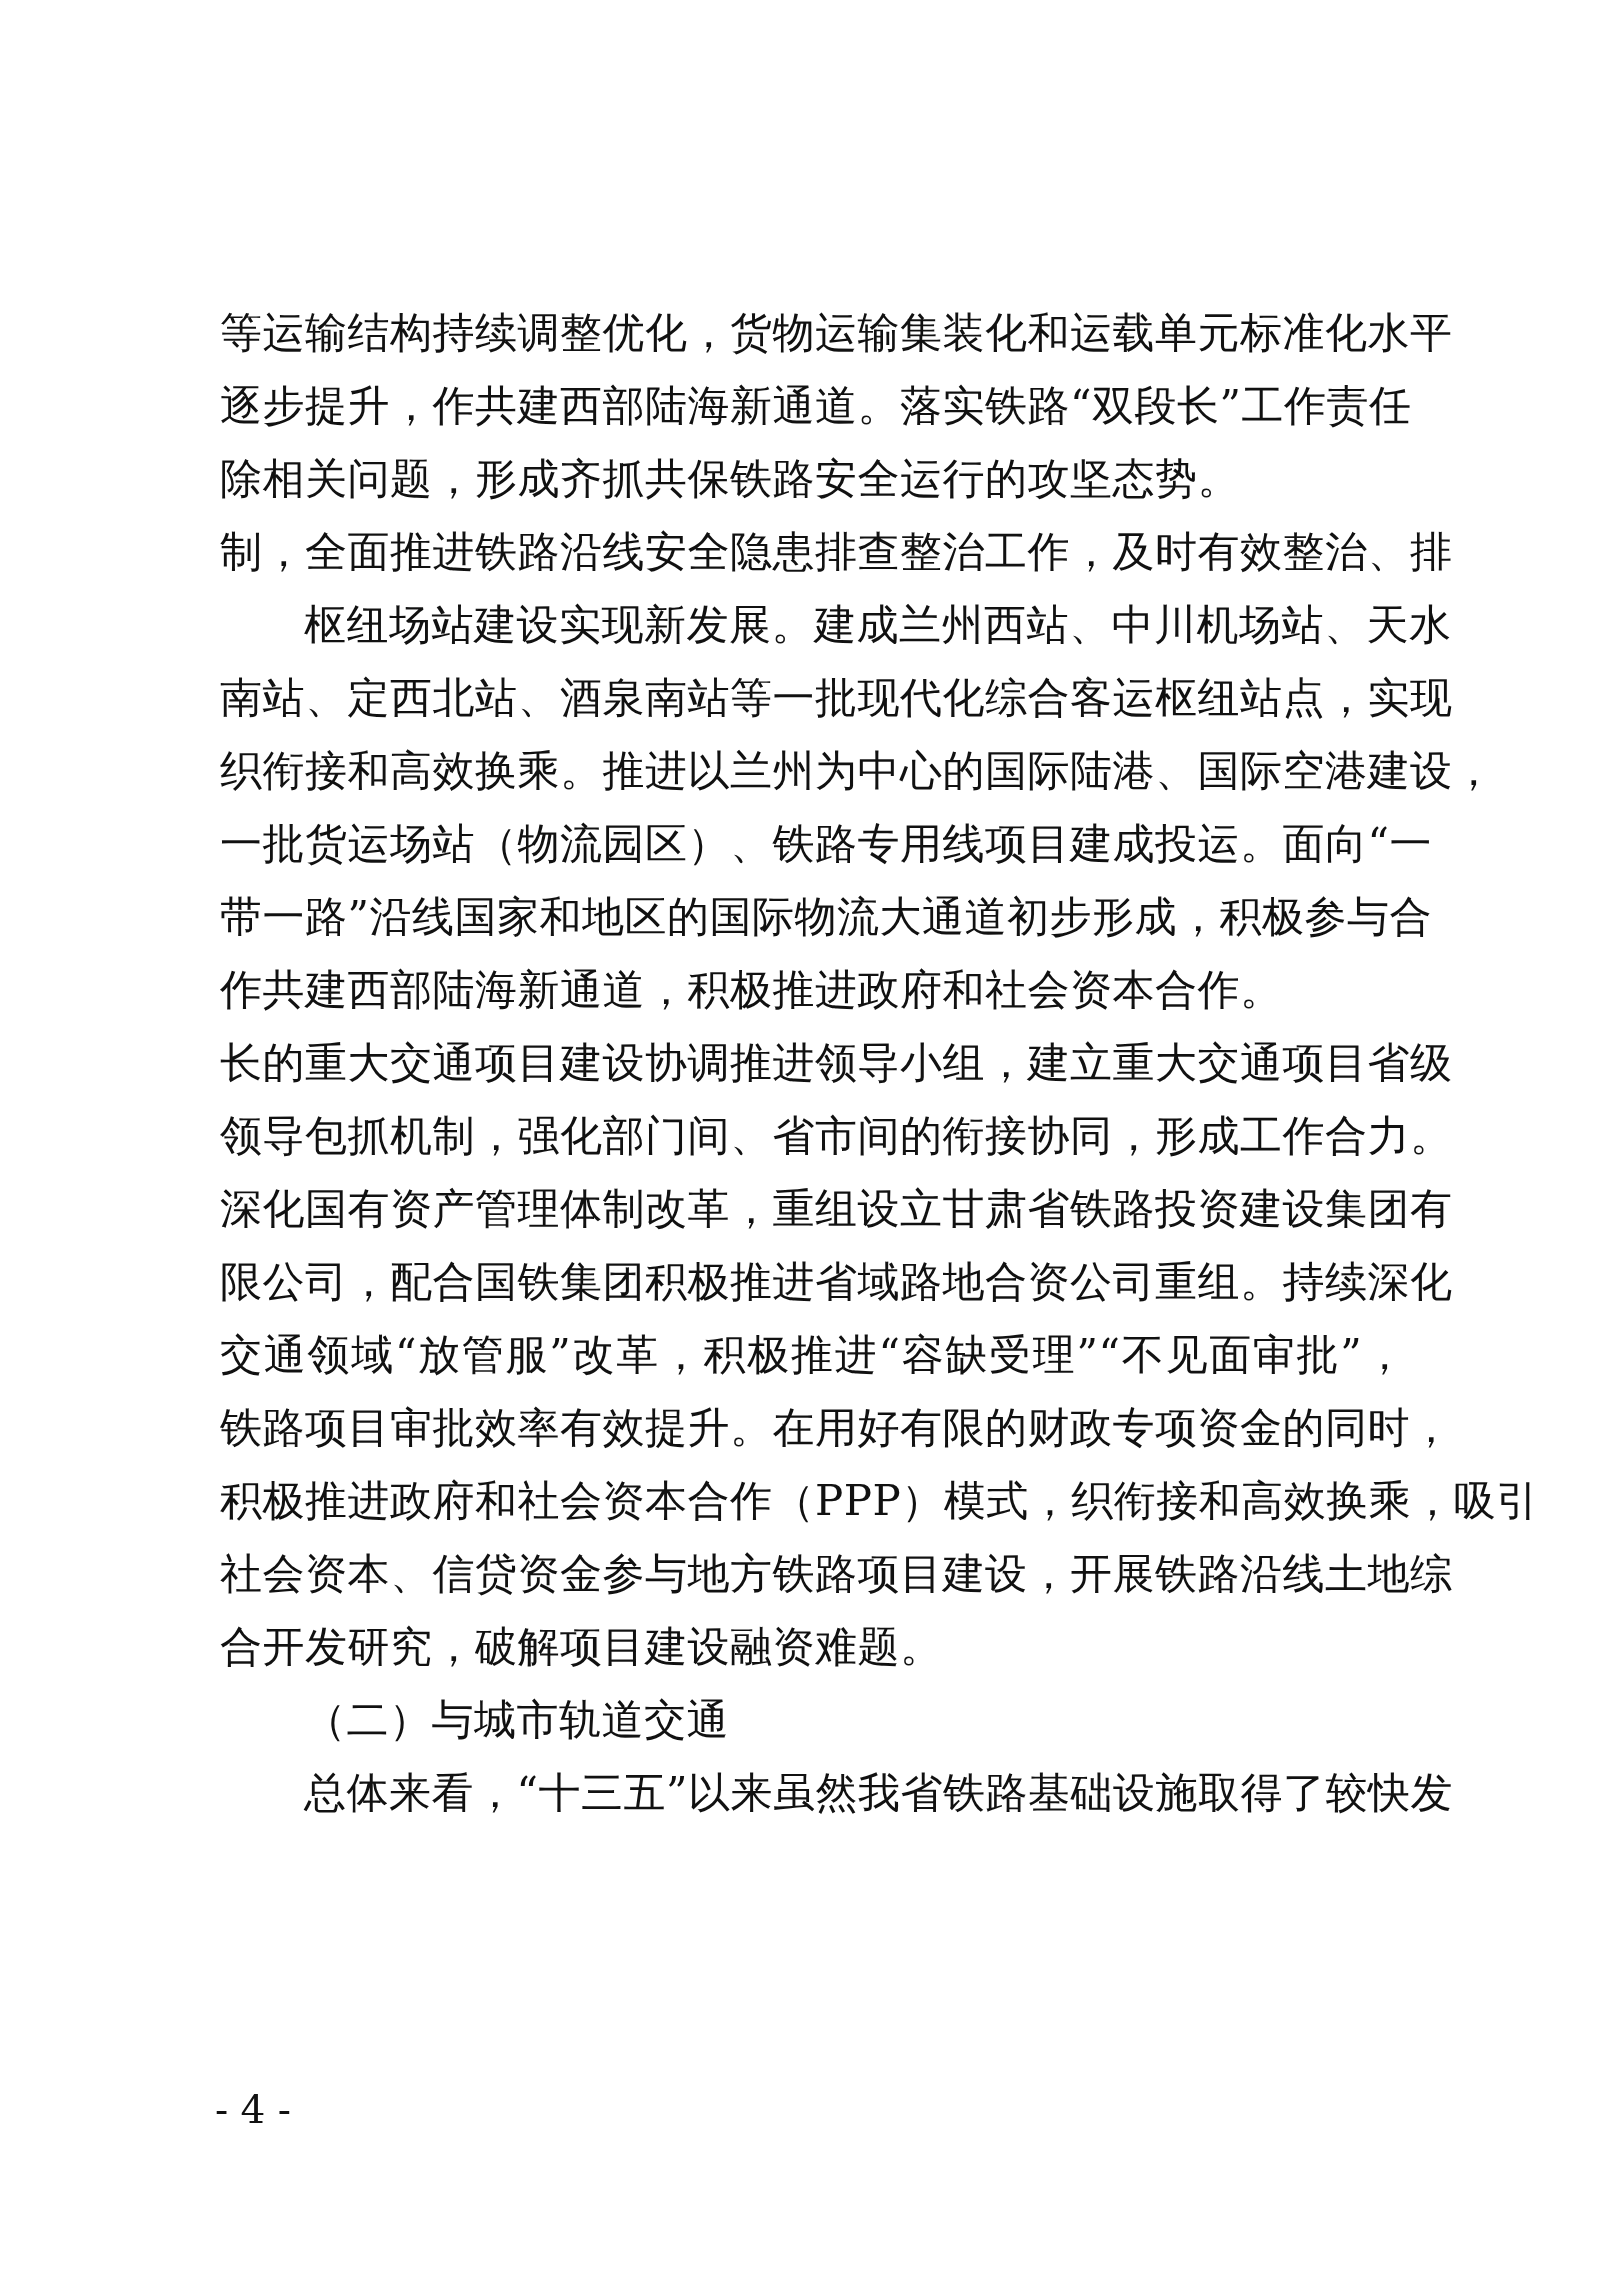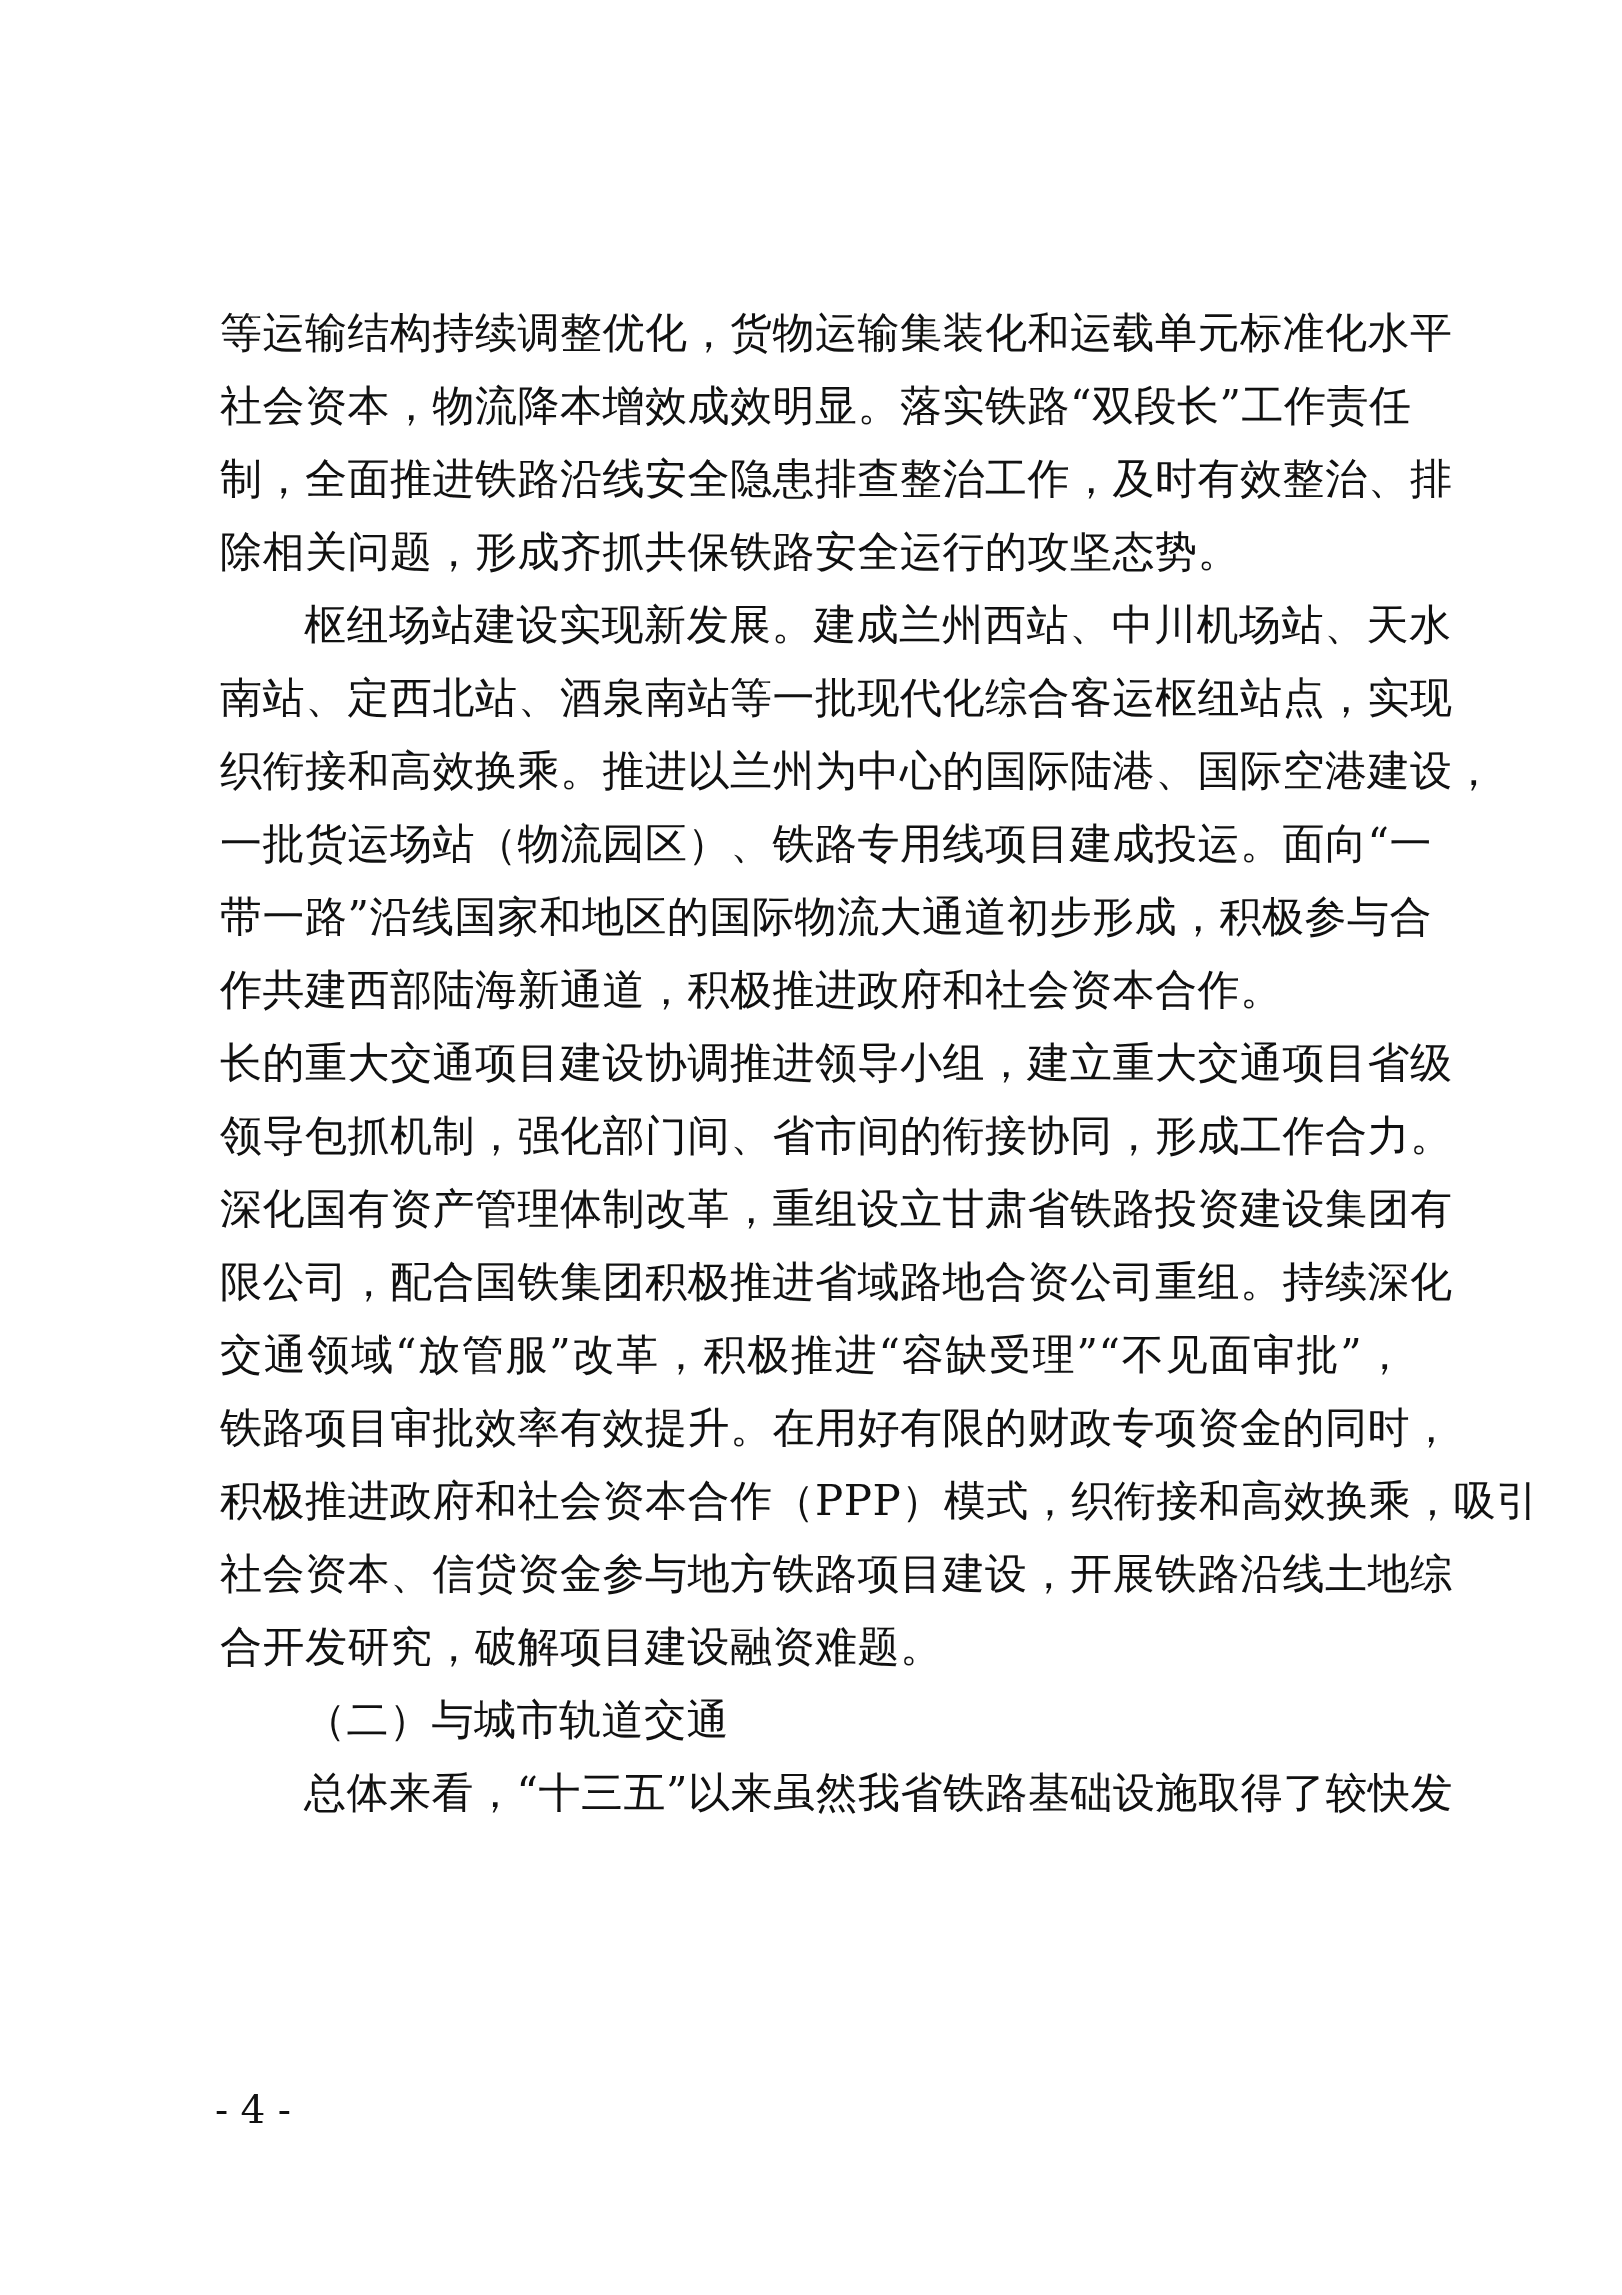--- a/index.html
+++ b/index.html
@@ -58,23 +58,23 @@
     color: #111111;
   }
 </style>
 </head>
 <body>
 
 <div class="page">
   <div class="body-text">
 
     <div class="line">等运输结构持续调整优化，货物运输集装化和运载单元标准化水平</div>
-    <div class="line">社会资本，物流降本增效成效明显。落实铁路“双段长”工作责任</div>
+    <div class="line">逐步提升，作共建西部陆海新通道。落实铁路“双段长”工作责任</div>
+    <div class="line last">除相关问题，形成齐抓共保铁路安全运行的攻坚态势。</div>
     <div class="line">制，全面推进铁路沿线安全隐患排查整治工作，及时有效整治、排</div>
-    <div class="line last">除相关问题，形成齐抓共保铁路安全运行的攻坚态势。</div>
 
     <div class="line indent"><span class="bold">枢纽场站建设实现新发展。</span><span>建成兰州西站、中川机场站、天水</span></div>
     <div class="line">南站、定西北站、酒泉南站等一批现代化综合客运枢纽站点，实现</div>
     <div class="line">织衔接和高效换乘。推进以兰州为中心的国际陆港、国际空港建设，</div>
     <div class="line">一批货运场站（物流园区）、铁路专用线项目建成投运。面向“一</div>
     <div class="line">带一路”沿线国家和地区的国际物流大通道初步形成，积极参与合</div>
     <div class="line last">作共建西部陆海新通道，积极推进政府和社会资本合作。</div>
 
     <div class="line">长的重大交通项目建设协调推进领导小组，建立重大交通项目省级</div>
     <div class="line">领导包抓机制，强化部门间、省市间的衔接协同，形成工作合力。</div>

